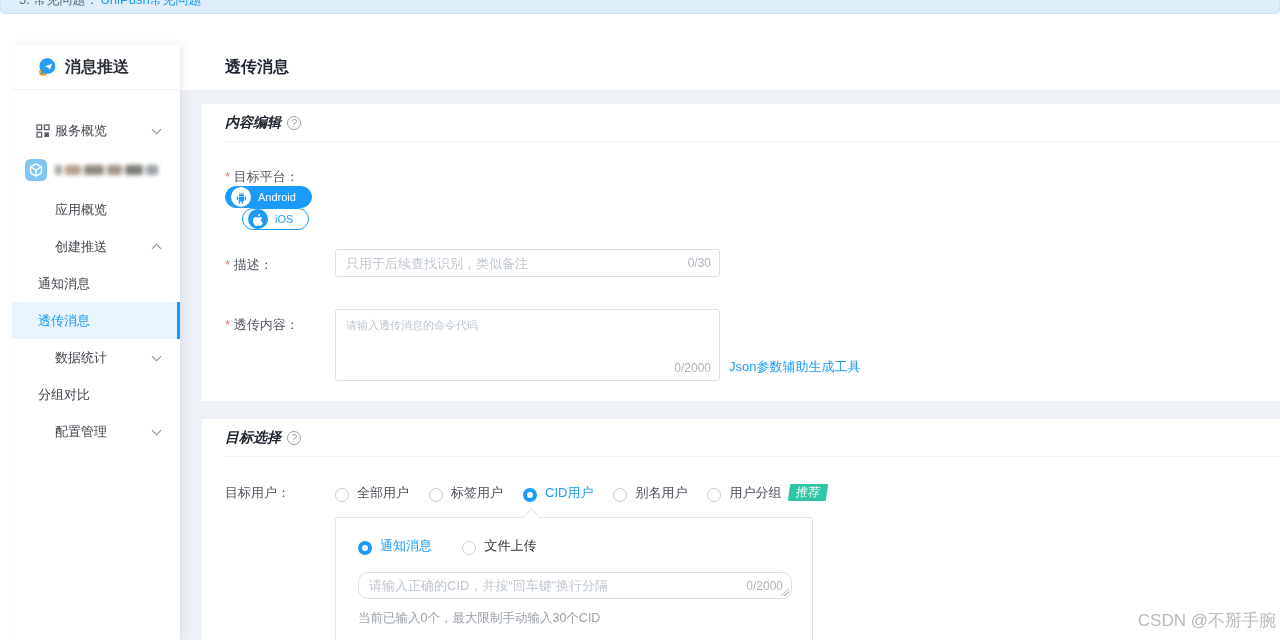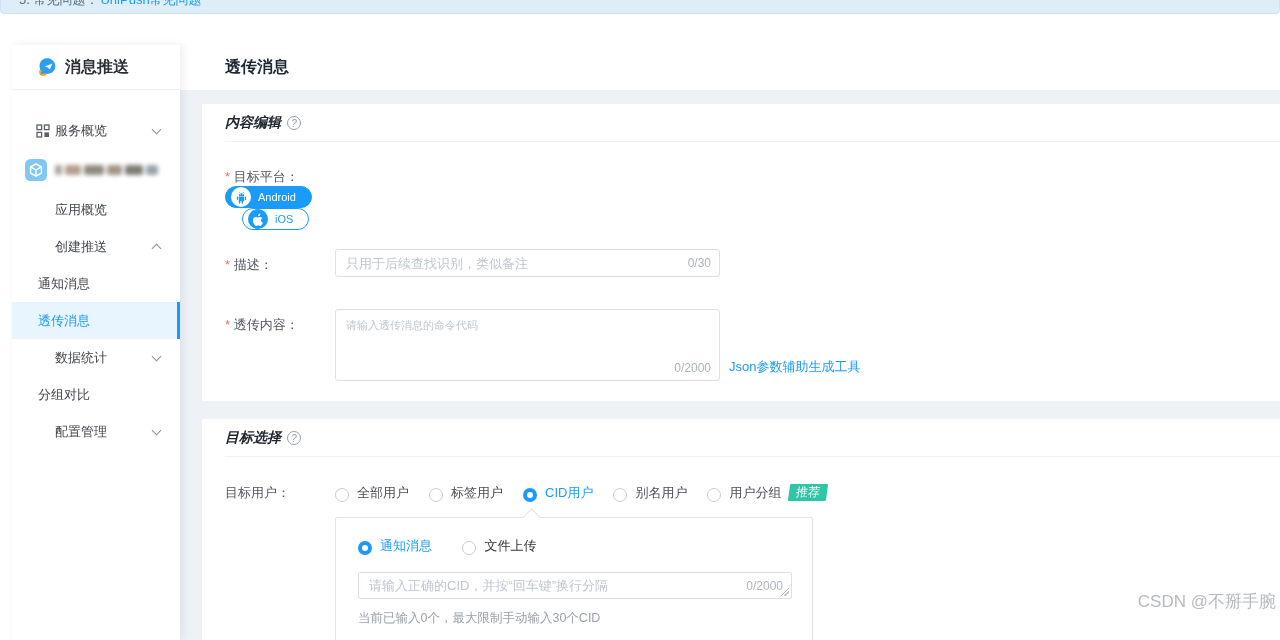--- a/index.html
+++ b/index.html
@@ -88,28 +88,28 @@
   .radio.checked { color:#1a9bfa; }
   .badge { background:#2ec7a6; color:#fff; font-size:12px; line-height:17px; padding:0 7px;
     transform:skewX(-8deg); border-radius:1px; margin-left:-12px; margin-top:3px; }
   .row-target { margin-top:24px; }
 
   
   .popover { position:relative; margin:15px 0 0 110px; width:478px; background:#fff;
     border:1px solid #e0e4e9; border-radius:2px; padding:19px 22px 20px; }
   .popover::before { content:""; position:absolute; top:-7px; left:189px; width:12px; height:12px;
     background:#fff; border-left:1px solid #e0e4e9; border-top:1px solid #e0e4e9; transform:rotate(45deg); }
-  .pop-input { position:relative; width:434px; border:1px solid #dcdfe6; border-radius:2px; margin-top:13px; }
+  .pop-input { position:relative; width:434px; border:1px solid #dcdfe6; border-radius:10px; margin-top:13px; }
   .pop-input input { width:100%; height:25px; border:none; outline:none; font-size:13px;
     padding:0 62px 0 10px; background:transparent; font-family:inherit; }
   .grip { position:absolute; right:2px; bottom:2px; width:9px; height:9px;
     background:linear-gradient(135deg, transparent 0 50%, #b9bec5 50% 58%, transparent 58% 72%, #b9bec5 72% 80%, transparent 80%); }
   .hint { margin-top:11px; font-size:12.5px; color:#9aa1aa; }
 
-  .watermark { position:absolute; right:4px; bottom:27px; font-size:17px; color:#b6b9bd; z-index:8; }
+  .watermark { position:absolute; right:4px; bottom:8px; font-size:17px; color:#b6b9bd; z-index:8; }
 </style>
 </head>
 <body>
 
 <div class="notice-bar">
   <span>5. 常见问题：</span>
     <a>UniPush常见问题</a>
 </div>
 
 <div class="app">

